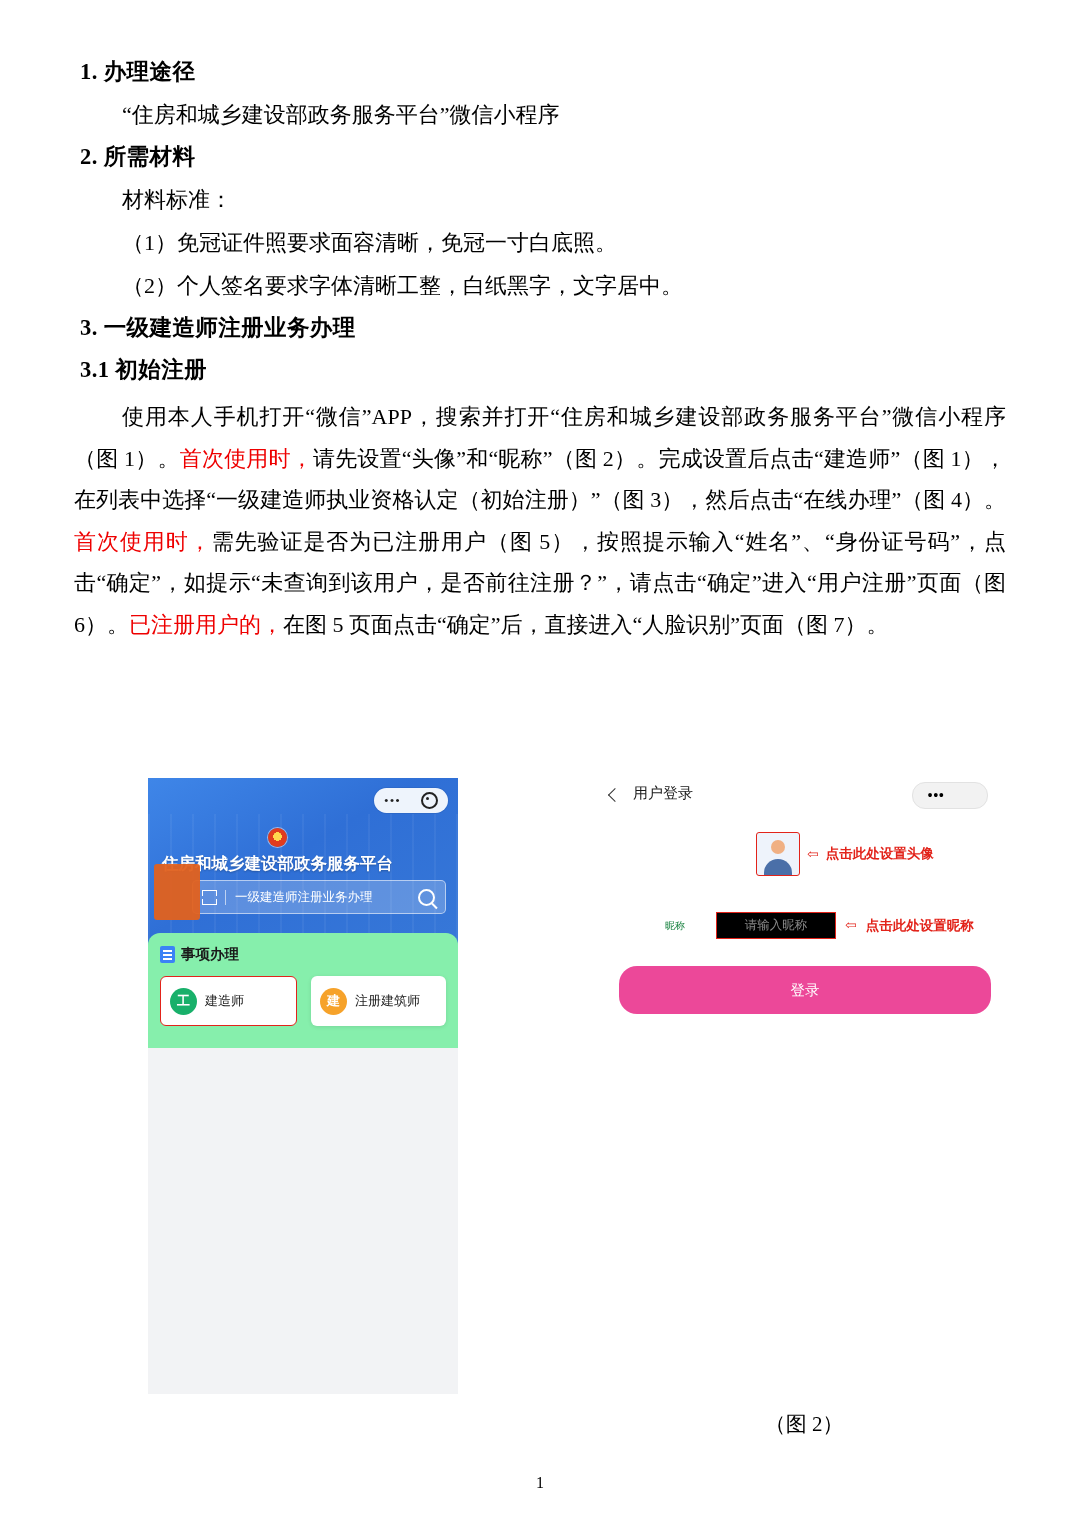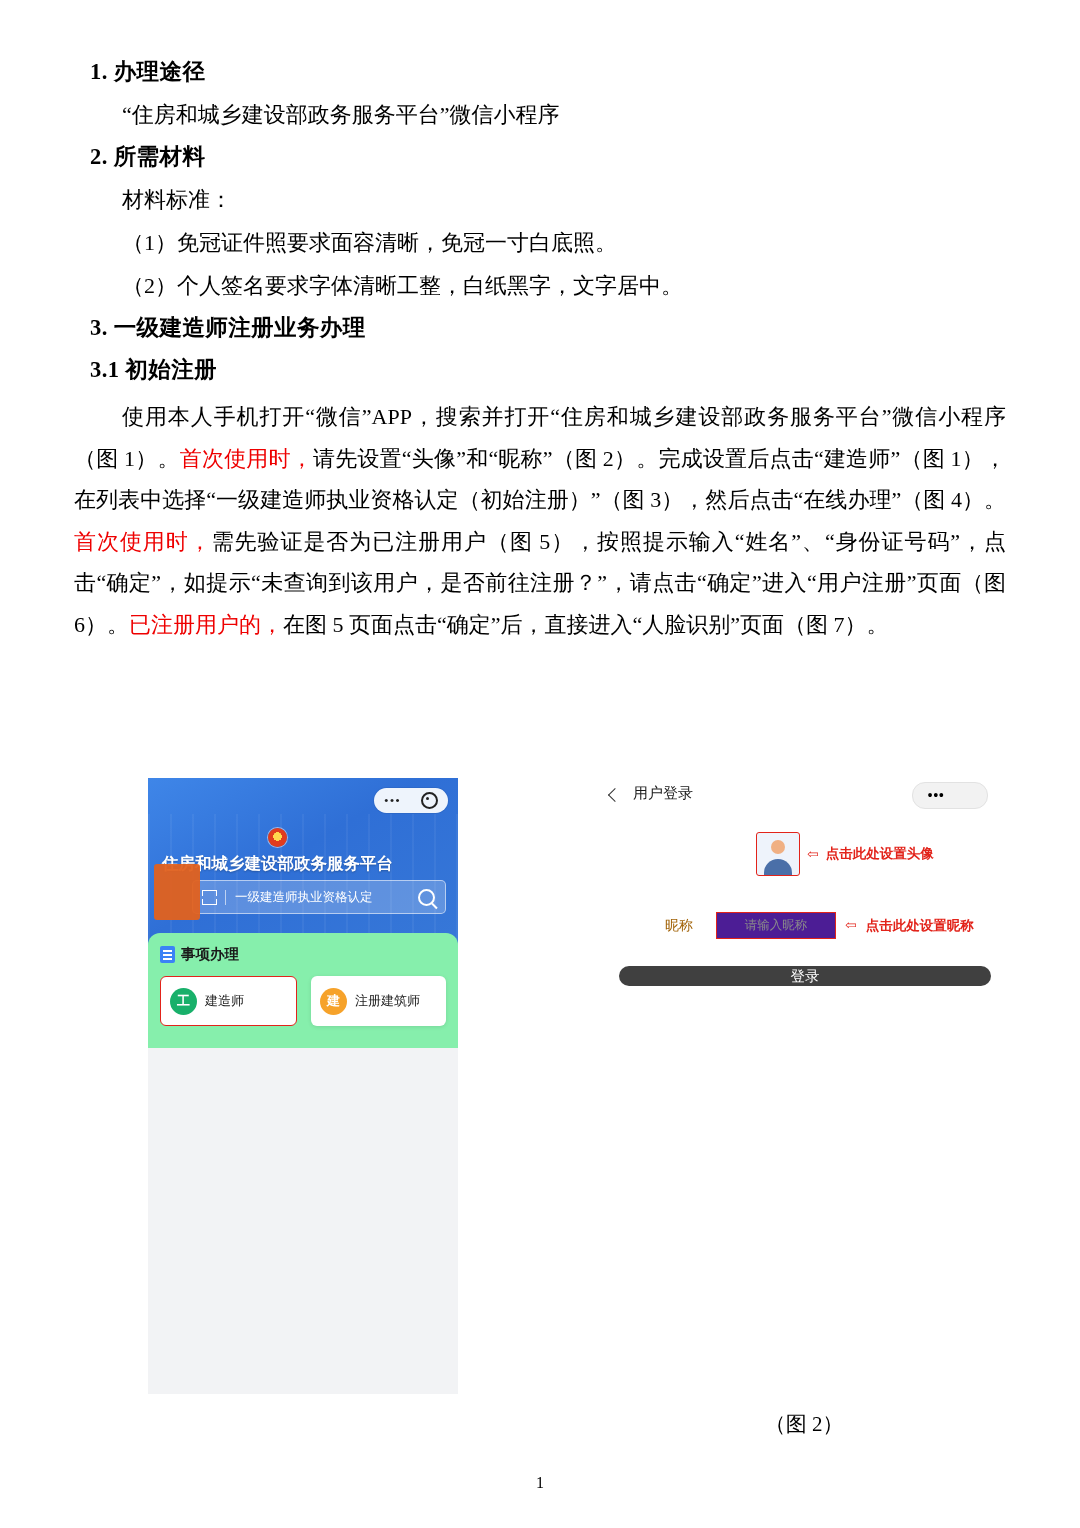--- a/index.html
+++ b/index.html
@@ -25,21 +25,21 @@
   .content {
     position: absolute;
     left: 74px;
     top: 52px;
     width: 932px;
   }
   .h-line {
     font-size: 22.5px;
     line-height: 40px;
     letter-spacing: 0.4px;
-    margin: 0 0 2px 16px;
+    margin: 0 0 2px 6px;
     font-weight: 600;
   }
   .p-indent {
     font-size: 22px;
     line-height: 41px;
     margin: 0 0 2px 0;
     text-indent: 48px;
   }
   .para {
     font-size: 22px;
@@ -365,46 +365,46 @@
   }
   .nick-row {
     position: absolute;
     left: 36px;
     top: 128px;
     display: flex;
     align-items: center;
     gap: 9px;
   }
   .nick-label {
-    font-size: 14px;
-    font-family: "Liberation Sans", sans-serif;
-    color: #a16207;
+    font-size: 10px;
+    font-family: "Liberation Sans", sans-serif;
+    color: #15803d;
     width: 42px;
     padding-left: 25px;
   }
   .nick-input {
     width: 118px;
     height: 25px;
     border: 1.4px solid #e2231a;
     display: flex;
     align-items: center;
     justify-content: center;
     font-size: 12.5px;
     color: #8a8a8a;
     font-family: "Liberation Sans", sans-serif;
-    background: #4c1d95;
+    background: #000000;
   }
   .login-btn {
     position: absolute;
     left: 15px;
     right: 15px;
     top: 182px;
-    height: 20px;
+    height: 48px;
     border-radius: 18px;
-    background: #404040;
+    background: #ec4899;
     color: #ffffff;
     font-size: 14.5px;
     font-family: "Liberation Sans", sans-serif;
     display: flex;
     align-items: center;
     justify-content: center;
   }
   .cap-f1 {
     position: absolute;
     left: 74px;
@@ -459,21 +459,21 @@
           <span class="dots">•••</span>
           <span class="target"></span>
         </div>
         <div class="fig1-title">
           <span class="emblem"></span>
           <span>住房和城乡建设部政务服务平台</span>
         </div>
         <div class="fig1-search">
           <span class="scan-ico"></span>
           <span class="sep"></span>
-          <span>一级建造师执业资格认定</span>
+          <span>一级建造师注册业务办理</span>
           <span class="search-ico"></span>
         </div>
       </div>
       <div class="fig1-card">
         <div class="card-head">
           <span class="doc-ico"></span>
           <span>事项办理</span>
         </div>
         <div class="tiles">
           <div class="tile highlight">

